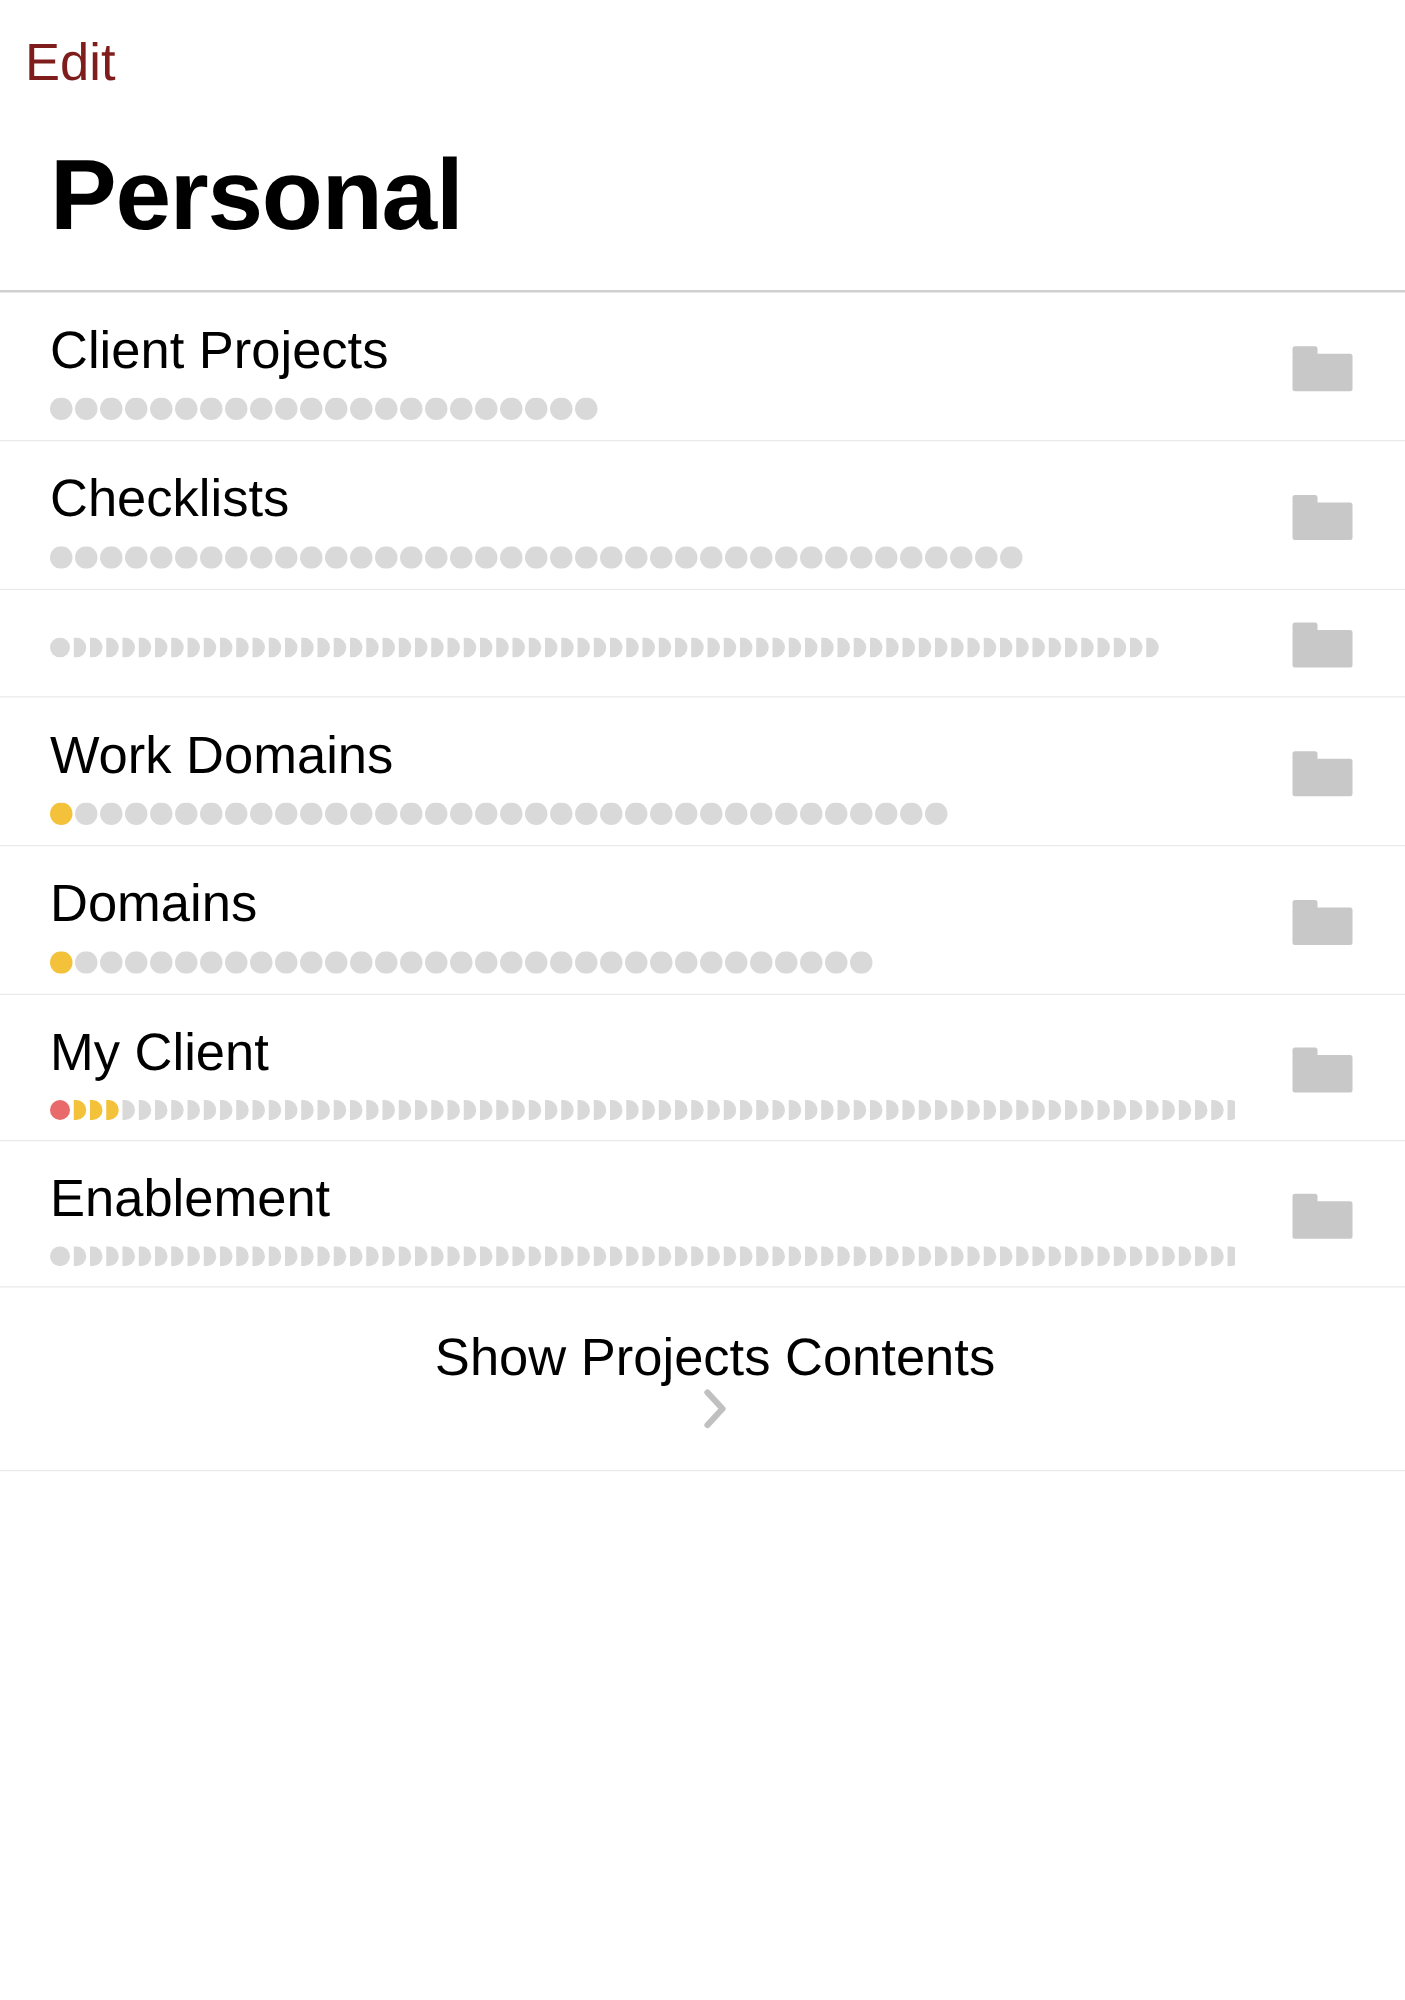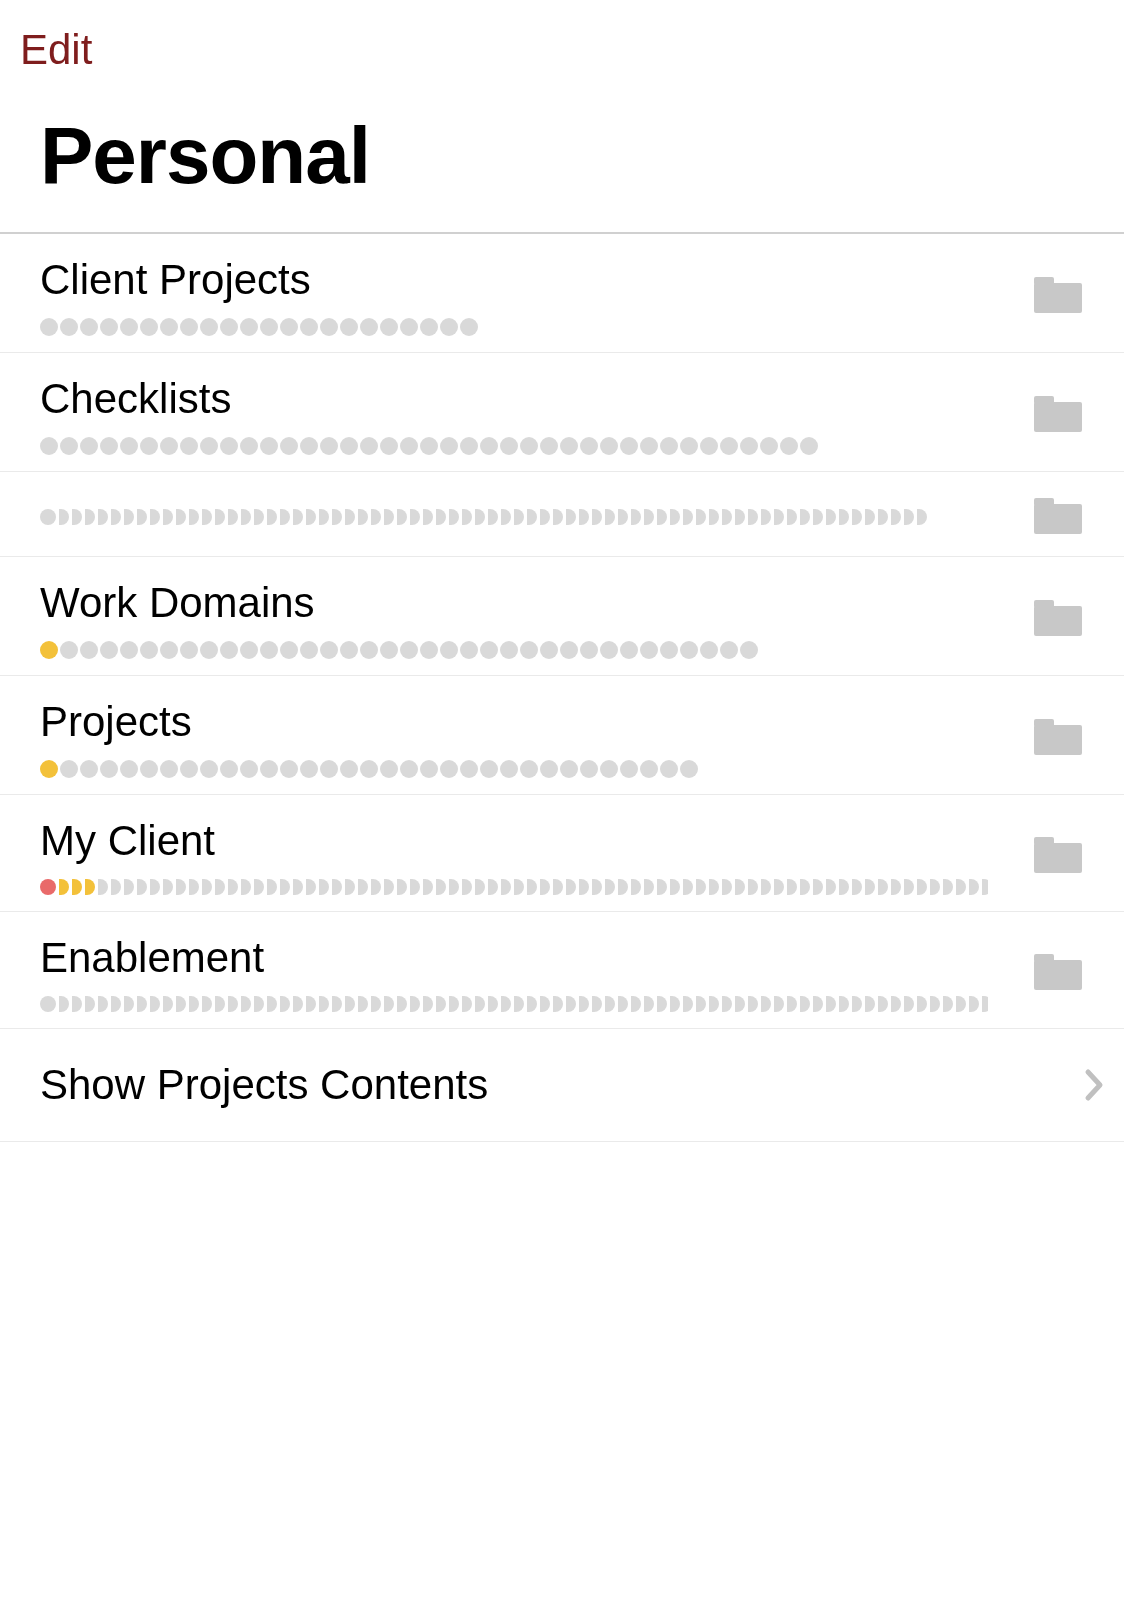--- a/index.html
+++ b/index.html
@@ -125,20 +125,21 @@
       height: 42px;
       margin-left: 20px;
     }
     .action-row {
       display: flex;
       align-items: center;
       justify-content: space-between;
       padding: 32px 20px 32px 40px;
       border-bottom: 1px solid #eaeaea;
       cursor: pointer;
+      flex-direction: column;
     }
     .action-label {
       font-size: 42px;
       font-weight: 400;
       color: #000;
     }
     .chevron-right {
       width: 20px;
       height: 34px;
     }
@@ -360,21 +361,21 @@
           <span class="dot gray" style="width: 18px; height: 18px;"></span>
         </div>
       </div>
       <div><svg class="folder-icon" viewBox="0 0 52 42">
           <rect x="2" y="4" width="20" height="8" rx="2" fill="#c8c8c8"></rect>
           <rect x="2" y="10" width="48" height="30" rx="2" fill="#c8c8c8"></rect>
         </svg></div>
     </div>
     <div class="project-row">
       <div class="project-left">
-        <div class="project-title">Projects</div>
+        <div class="project-title">Domains</div>
         <div class="dots-row">
           <span class="dot yellow" style="width: 18px; height: 18px;"></span>
           <span class="dot gray" style="width: 18px; height: 18px;"></span>
           <span class="dot gray" style="width: 18px; height: 18px;"></span>
           <span class="dot gray" style="width: 18px; height: 18px;"></span>
           <span class="dot gray" style="width: 18px; height: 18px;"></span>
           <span class="dot gray" style="width: 18px; height: 18px;"></span>
           <span class="dot gray" style="width: 18px; height: 18px;"></span>
           <span class="dot gray" style="width: 18px; height: 18px;"></span>
           <span class="dot gray" style="width: 18px; height: 18px;"></span>

